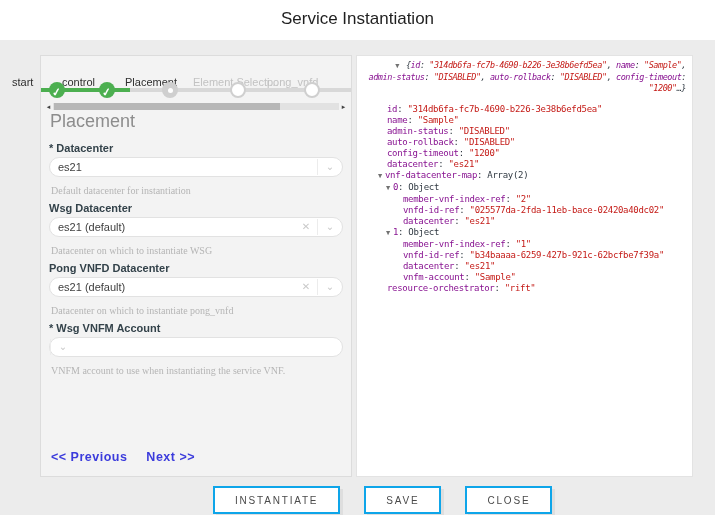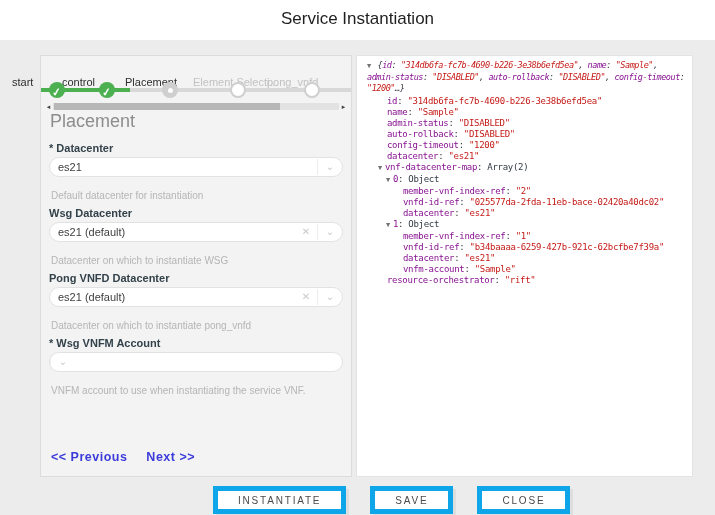--- a/index.html
+++ b/index.html
@@ -48,48 +48,48 @@
 
   .form{position:absolute;top:86px;left:8px;right:8px;}
   .group{margin-bottom:6px;}
   .flabel{font-size:11px;font-weight:bold;color:var(--label);margin-bottom:3px;}
   .fbox{height:20px;background:#fff;border:1px solid #e2e2e2;border-radius:10px;
         display:flex;align-items:center;box-sizing:border-box;cursor:pointer;}
   .fval{flex:1;font-size:11px;color:#3f3f3f;padding-left:8px;white-space:nowrap;overflow:hidden;}
   .fx{width:22px;text-align:center;color:#c9c9c9;font-size:10px;line-height:18px;}
   .fchev{width:24px;border-left:1px solid #ececec;text-align:center;color:#c9c9c9;
         font-size:10px;line-height:16px;}
-  .fhelp{font-size:10px;color:var(--help);margin-top:13px;padding-left:2px;}
+  .fhelp{font-size:10px;color:var(--help);margin-top:8px;padding-left:2px;font-family:Liberation Serif, serif;}
 
   .navlinks{position:absolute;bottom:12px;left:10px;font-size:12.5px;font-weight:bold;
         color:var(--link);letter-spacing:0.5px;}
   .navlinks span{cursor:pointer;}
   .navlinks .nx{margin-left:15px;}
 
   
   .right-card{position:absolute;left:356px;top:55px;width:337px;height:422px;
         background:#fff;border:1px solid #e3e3e3;box-sizing:border-box;
         padding:4px 6px;overflow:hidden;}
   .jv{font-family:"DejaVu Sans Mono",monospace;font-size:9px;line-height:11px;
         color:#303942;letter-spacing:-0.3px;}
   .jv .key{color:var(--jkey);}
   .jv .str{color:var(--jstr);}
   .jv .pln{color:#303942;}
   .jv .arw{color:#727272;font-size:7px;margin-right:3px;cursor:pointer;}
   .jv-preview{font-style:italic;font-size:8.5px;letter-spacing:-0.45px;
-        margin-bottom:2px;padding-left:4px;word-break:break-word;}
+        margin-bottom:10px;padding-left:4px;word-break:break-word;text-align:right;}
   .jline{white-space:nowrap;}
   .pl-1{padding-left:24px}
   .pl-1a{padding-left:15px}
   .pl-2a{padding-left:23px}
   .pl-3{padding-left:40px}
 
   
   .footer{position:absolute;top:486px;left:213px;display:flex;gap:24px;}
-  .fbtn{height:28px;padding:0 20px;background:#fff;border:5px solid #0ea5e9;
+  .fbtn{height:28px;padding:0 20px;background:#fff;border:2px solid #0ea5e9;
         box-shadow:3px 3px 0 rgba(0,0,0,0.06);font-size:10px;letter-spacing:1.8px;
         color:#4a4a4a;font-family:"Liberation Sans",sans-serif;cursor:pointer;}
 </style>
 </head>
 <body>
 
 <div class="stage">
   <div class="dialog-title">Service Instantiation</div>
   <div class="body-bg"></div>
 

